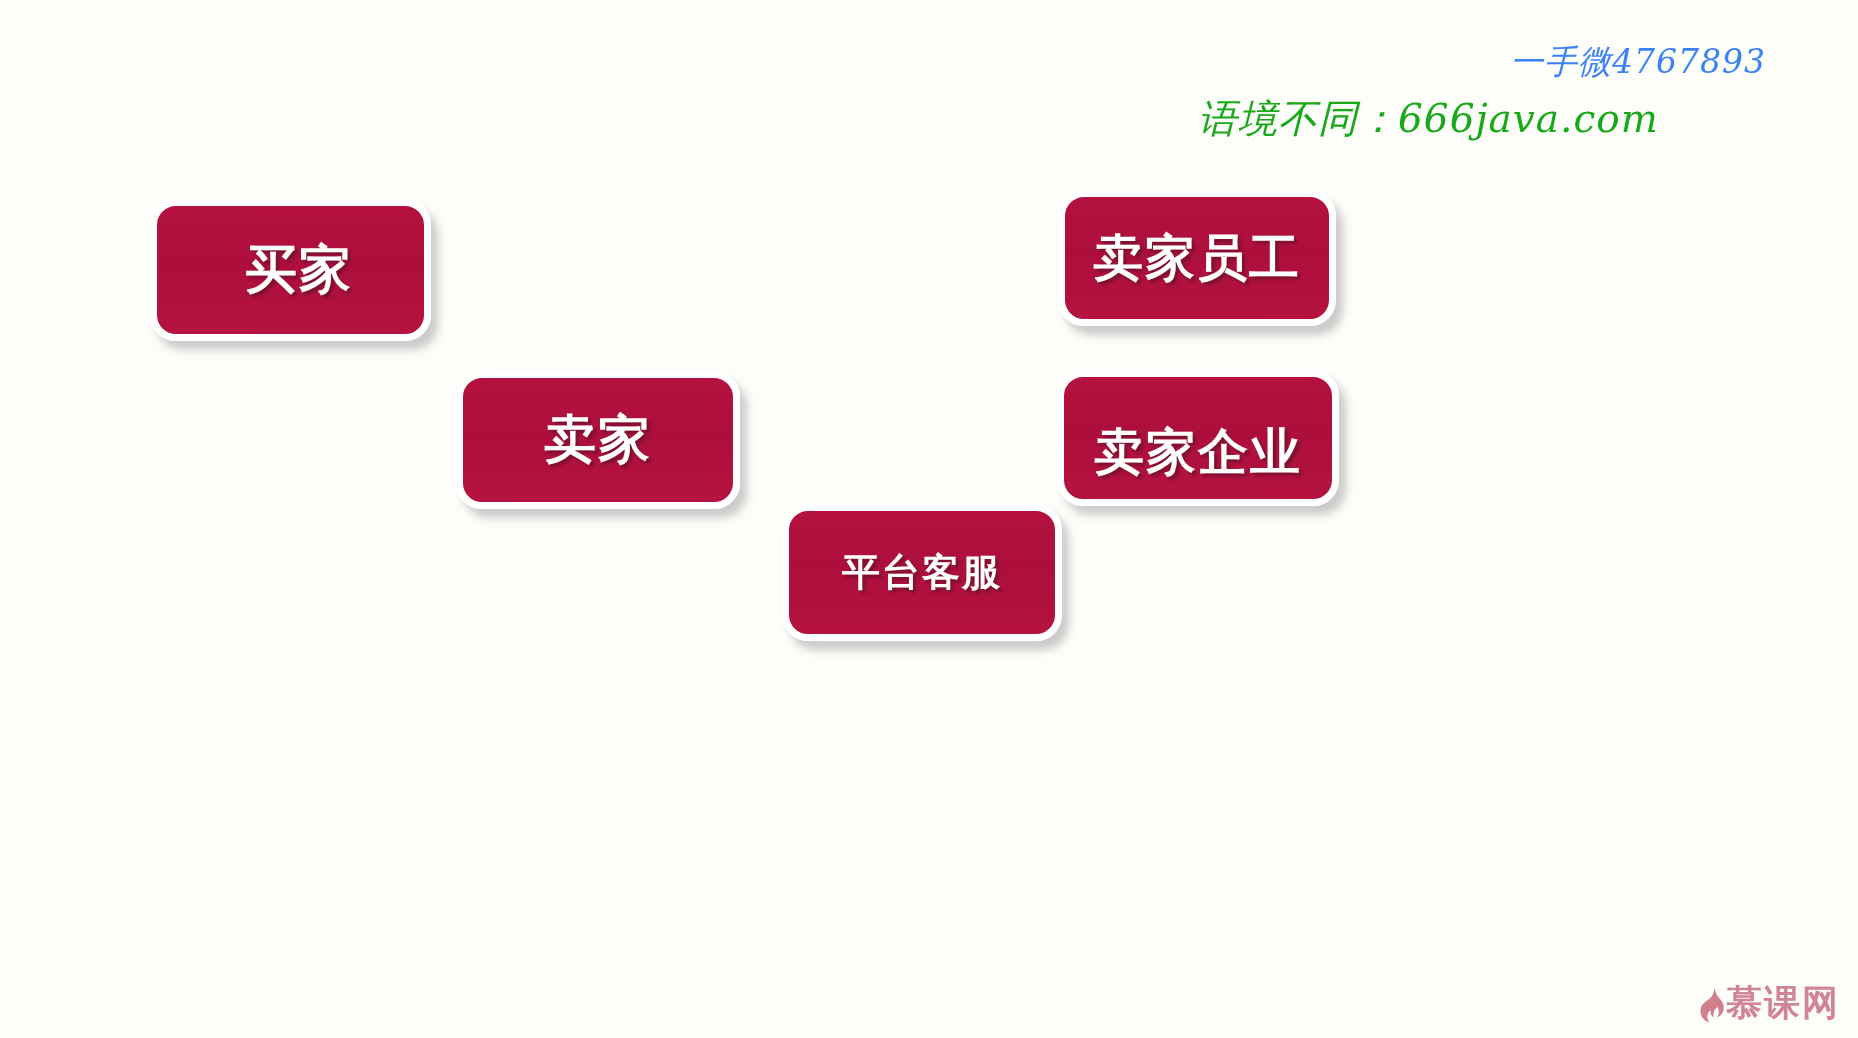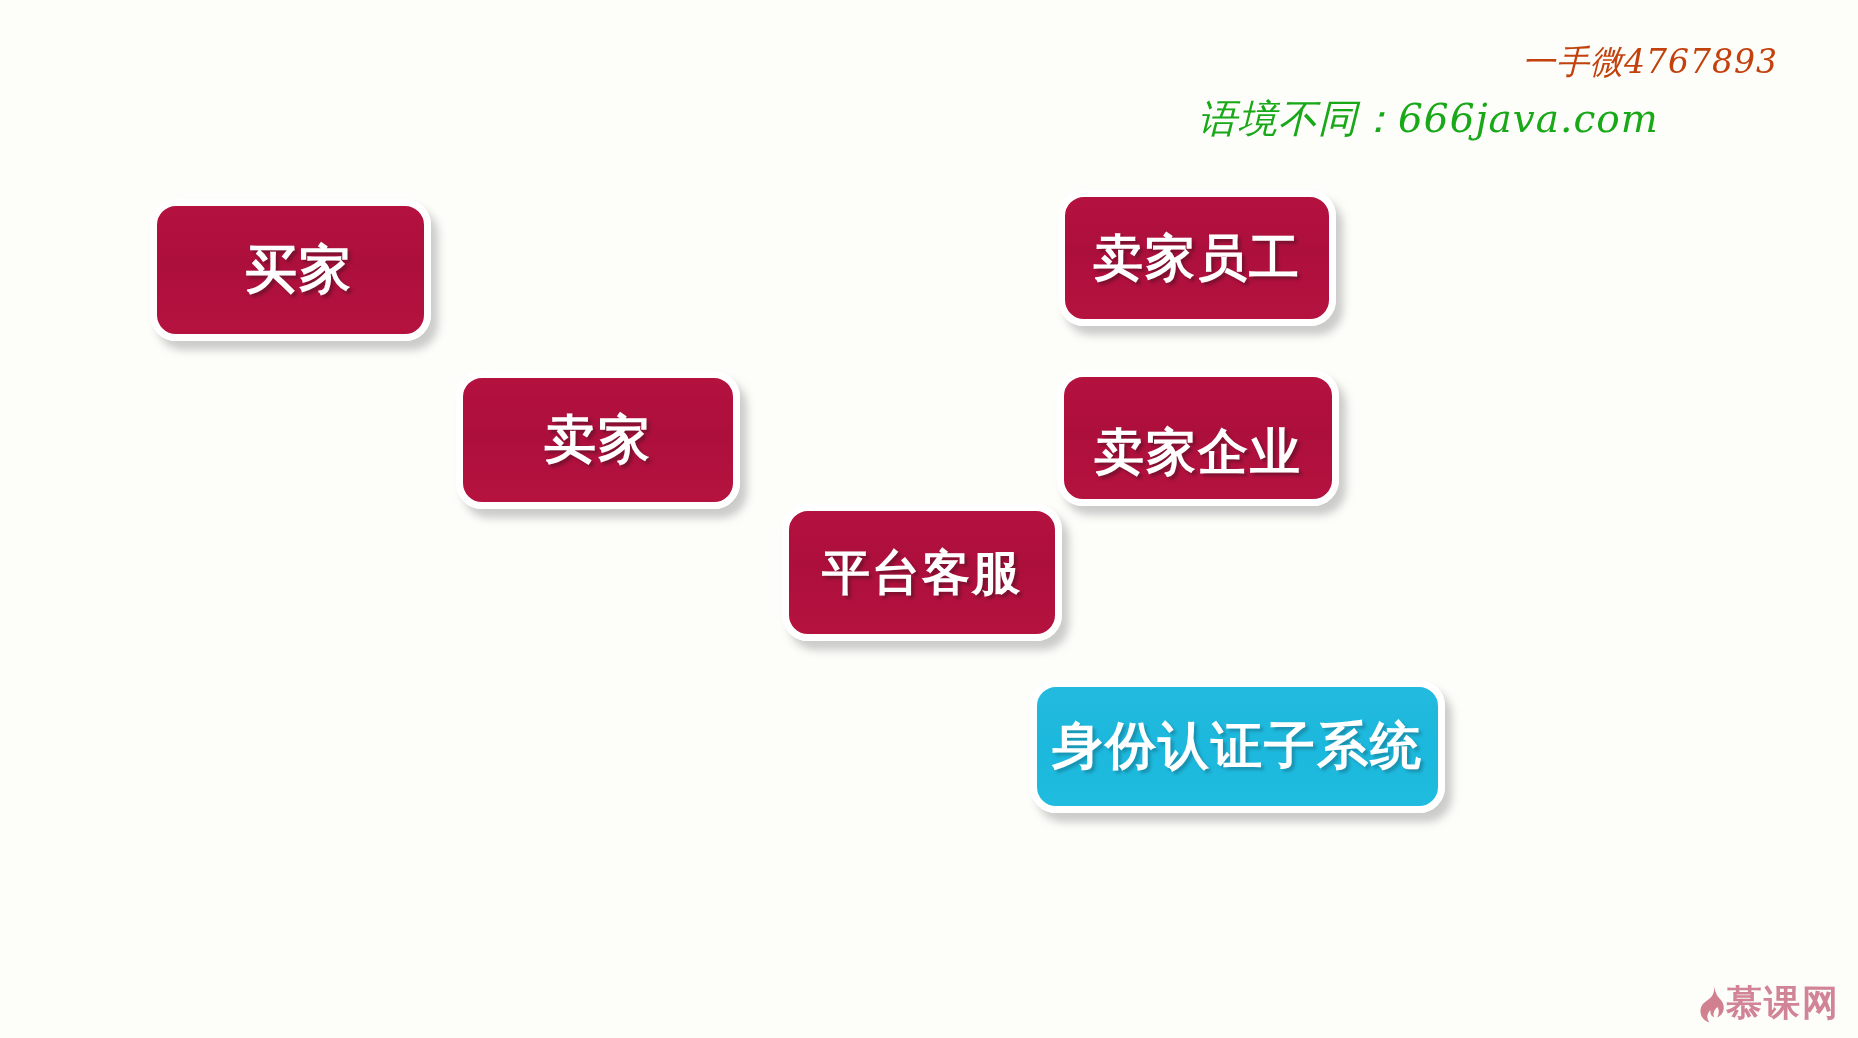--- a/index.html
+++ b/index.html
@@ -35,26 +35,25 @@
     white-space: nowrap;
     text-shadow: 3px 3px 3px rgba(150,150,150,0.55);
   }
 
   
   #watermark-wechat {
     position: absolute;
     left: 1510px;
     top: 40px;
     font-size: 33px;
-    color: #c2410c;
+    color: #3b82f6;
     font-family: "DejaVu Serif", "Liberation Serif", serif;
     font-style: italic;
     white-space: nowrap;
     letter-spacing: 1px;
-    margin-left: 12px;
   }
   #watermark-resource {
     position: absolute;
     left: 1198px;
     top: 92px;
     font-size: 39px;
     color: #18a818;
     font-family: "DejaVu Serif", "Liberation Serif", serif;
     font-style: italic;
     white-space: nowrap;
@@ -91,21 +90,21 @@
   }
 
   
   #box-buyer        { left: 150px;  top: 199px; width: 281px; height: 142px; }
   #box-buyer .node-label        { font-size: 52px; margin-left: 17px; }
 
   #box-seller       { left: 456px;  top: 371px; width: 284px; height: 138px; text-align: right; }
   #box-seller .node-label       { font-size: 52px; }
 
   #box-platform-cs  { left: 782px;  top: 504px; width: 280px; height: 137px; }
-  #box-platform-cs .node-label  { font-size: 48px; }
+  #box-platform-cs .node-label  { font-size: 38px; }
 
   #box-seller-staff { left: 1058px; top: 190px; width: 278px; height: 136px; }
   #box-seller-staff .node-label { font-size: 50px; }
 
   #box-seller-ent   { left: 1057px; top: 370px; width: 282px; height: 136px; }
   #box-seller-ent .node-label   { font-size: 50px; margin-top: 29px; }
 
   #box-trade-sub    { left: 110px;  top: 686px; width: 420px; height: 136px; }
   #box-trade-sub .node-label    { font-size: 53px; }
 
@@ -162,23 +161,20 @@
   <div class="node-box red" id="box-seller-staff">
     <span class="node-label">卖家员工</span>
   </div>
 
   <div class="node-box red" id="box-seller-ent">
     <span class="node-label">卖家企业</span>
   </div>
 
 
 
-  <div class="node-box blue" id="box-auth-sub">
-    <span class="node-label">身份认证子系统</span>
-  </div>
 
   <div id="imooc-logo">
     <svg id="imooc-flame-icon" viewBox="0 0 30 40">
       <path d="M17.5 1 C17.5 1 19.5 7 16 12 C13 16.5 7 17.5 5 23.5 C3 29.5 6.5 37 13.5 38.5 C10 34 11 29.5 14.5 26 C14 30 15.5 32.5 18 33 C16.5 29 18.5 25.5 21.5 23 C23.5 26.5 23 30.5 21 33.5 C27 31 29 25 27 19.5 C25.5 15.5 21.5 13.5 20 9 C19 6 17.5 1 17.5 1 Z" fill="#d0808f"></path>
     </svg>
     <span id="imooc-logo-text">慕课网</span>
   </div>
 
 </div>
 

